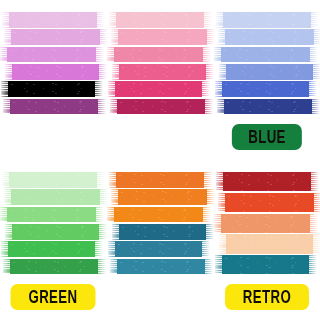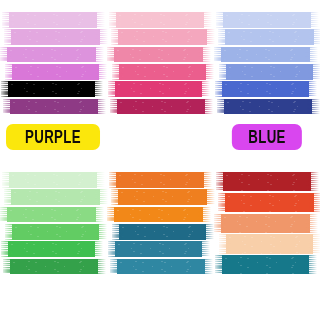--- a/index.html
+++ b/index.html
@@ -190,23 +190,20 @@
           <div class="band-tail-left" style="left: -6px;"></div>
           <div class="band-tail-right" style="right: -2px;"></div>
         </div>
         <div class="swatch-band" title="#8e3a85" style="color: rgb(142, 58, 133); height: 16.0833px;">
           <div class="band-body" style="left: 5px; right: 3px;"></div>
           <div class="band-grain" style="left: 5px; right: 3px;"></div>
           <div class="band-tail-left" style="left: -4px;"></div>
           <div class="band-tail-right" style="right: -5px;"></div>
         </div>
       </div>
-      <div class="label-badge" style="background: rgb(251, 231, 12);">
-        <span class="label-text" style="color: rgb(16, 13, 11);">PURPLE</span>
-      </div>
     </div>
     <div class="palette-cell">
       <div class="swatch-stack">
         <div class="swatch-band" title="#f7c2d0" style="color: rgb(247, 194, 208); height: 16.0833px;">
           <div class="band-body" style="left: 4px; right: 4px;"></div>
           <div class="band-grain" style="left: 4px; right: 4px;"></div>
           <div class="band-tail-left" style="left: -5px;"></div>
           <div class="band-tail-right" style="right: -4px;"></div>
         </div>
         <div class="swatch-band" title="#f4a7be" style="color: rgb(244, 167, 190); height: 16.0833px;">
@@ -273,21 +270,21 @@
           <div class="band-tail-left" style="left: -6px;"></div>
           <div class="band-tail-right" style="right: -2px;"></div>
         </div>
         <div class="swatch-band" title="#2e3f8f" style="color: rgb(46, 63, 143); height: 16.0833px;">
           <div class="band-body" style="left: 5px; right: 3px;"></div>
           <div class="band-grain" style="left: 5px; right: 3px;"></div>
           <div class="band-tail-left" style="left: -4px;"></div>
           <div class="band-tail-right" style="right: -5px;"></div>
         </div>
       </div>
-      <div class="label-badge" style="background: #d946ef;">
+      <div class="label-badge" style="background: #15803d;">
         <span class="label-text" style="color: rgb(16, 13, 11);">BLUE</span>
       </div>
     </div>
     <div class="palette-cell">
       <div class="swatch-stack">
         <div class="swatch-band" title="#d3f0cf" style="color: rgb(211, 240, 207); height: 16.0833px;">
           <div class="band-body" style="left: 4px; right: 4px;"></div>
           <div class="band-grain" style="left: 4px; right: 4px;"></div>
           <div class="band-tail-left" style="left: -5px;"></div>
           <div class="band-tail-right" style="right: -4px;"></div>
@@ -316,20 +313,23 @@
           <div class="band-tail-left" style="left: -6px;"></div>
           <div class="band-tail-right" style="right: -2px;"></div>
         </div>
         <div class="swatch-band" title="#34a14a" style="color: rgb(52, 161, 74); height: 16.0833px;">
           <div class="band-body" style="left: 5px; right: 3px;"></div>
           <div class="band-grain" style="left: 5px; right: 3px;"></div>
           <div class="band-tail-left" style="left: -4px;"></div>
           <div class="band-tail-right" style="right: -5px;"></div>
         </div>
       </div>
+      <div class="label-badge" style="background: rgb(251, 231, 12);">
+        <span class="label-text" style="color: rgb(16, 13, 11);">GREEN</span>
+      </div>
     </div>
     <div class="palette-cell">
       <div class="swatch-stack">
         <div class="swatch-band" title="#ec7526" style="color: rgb(236, 117, 38); height: 16.0833px;">
           <div class="band-body" style="left: 4px; right: 4px;"></div>
           <div class="band-grain" style="left: 4px; right: 4px;"></div>
           <div class="band-tail-left" style="left: -5px;"></div>
           <div class="band-tail-right" style="right: -4px;"></div>
         </div>
         <div class="swatch-band" title="#ef7f1f" style="color: rgb(239, 127, 31); height: 16.0833px;">
@@ -390,14 +390,17 @@
           <div class="band-tail-left" style="left: -2px;"></div>
           <div class="band-tail-right" style="right: -6px;"></div>
         </div>
         <div class="swatch-band" title="#16788a" style="color: rgb(22, 120, 138); height: 19.6px;">
           <div class="band-body" style="left: 3px; right: 6px;"></div>
           <div class="band-grain" style="left: 3px; right: 6px;"></div>
           <div class="band-tail-left" style="left: -6px;"></div>
           <div class="band-tail-right" style="right: -2px;"></div>
         </div>
       </div>
+      <div class="label-badge" style="background: rgb(251, 231, 12);">
+        <span class="label-text" style="color: rgb(16, 13, 11);">RETRO</span>
+      </div>
     </div>
   </div>
 
 </body></html>

